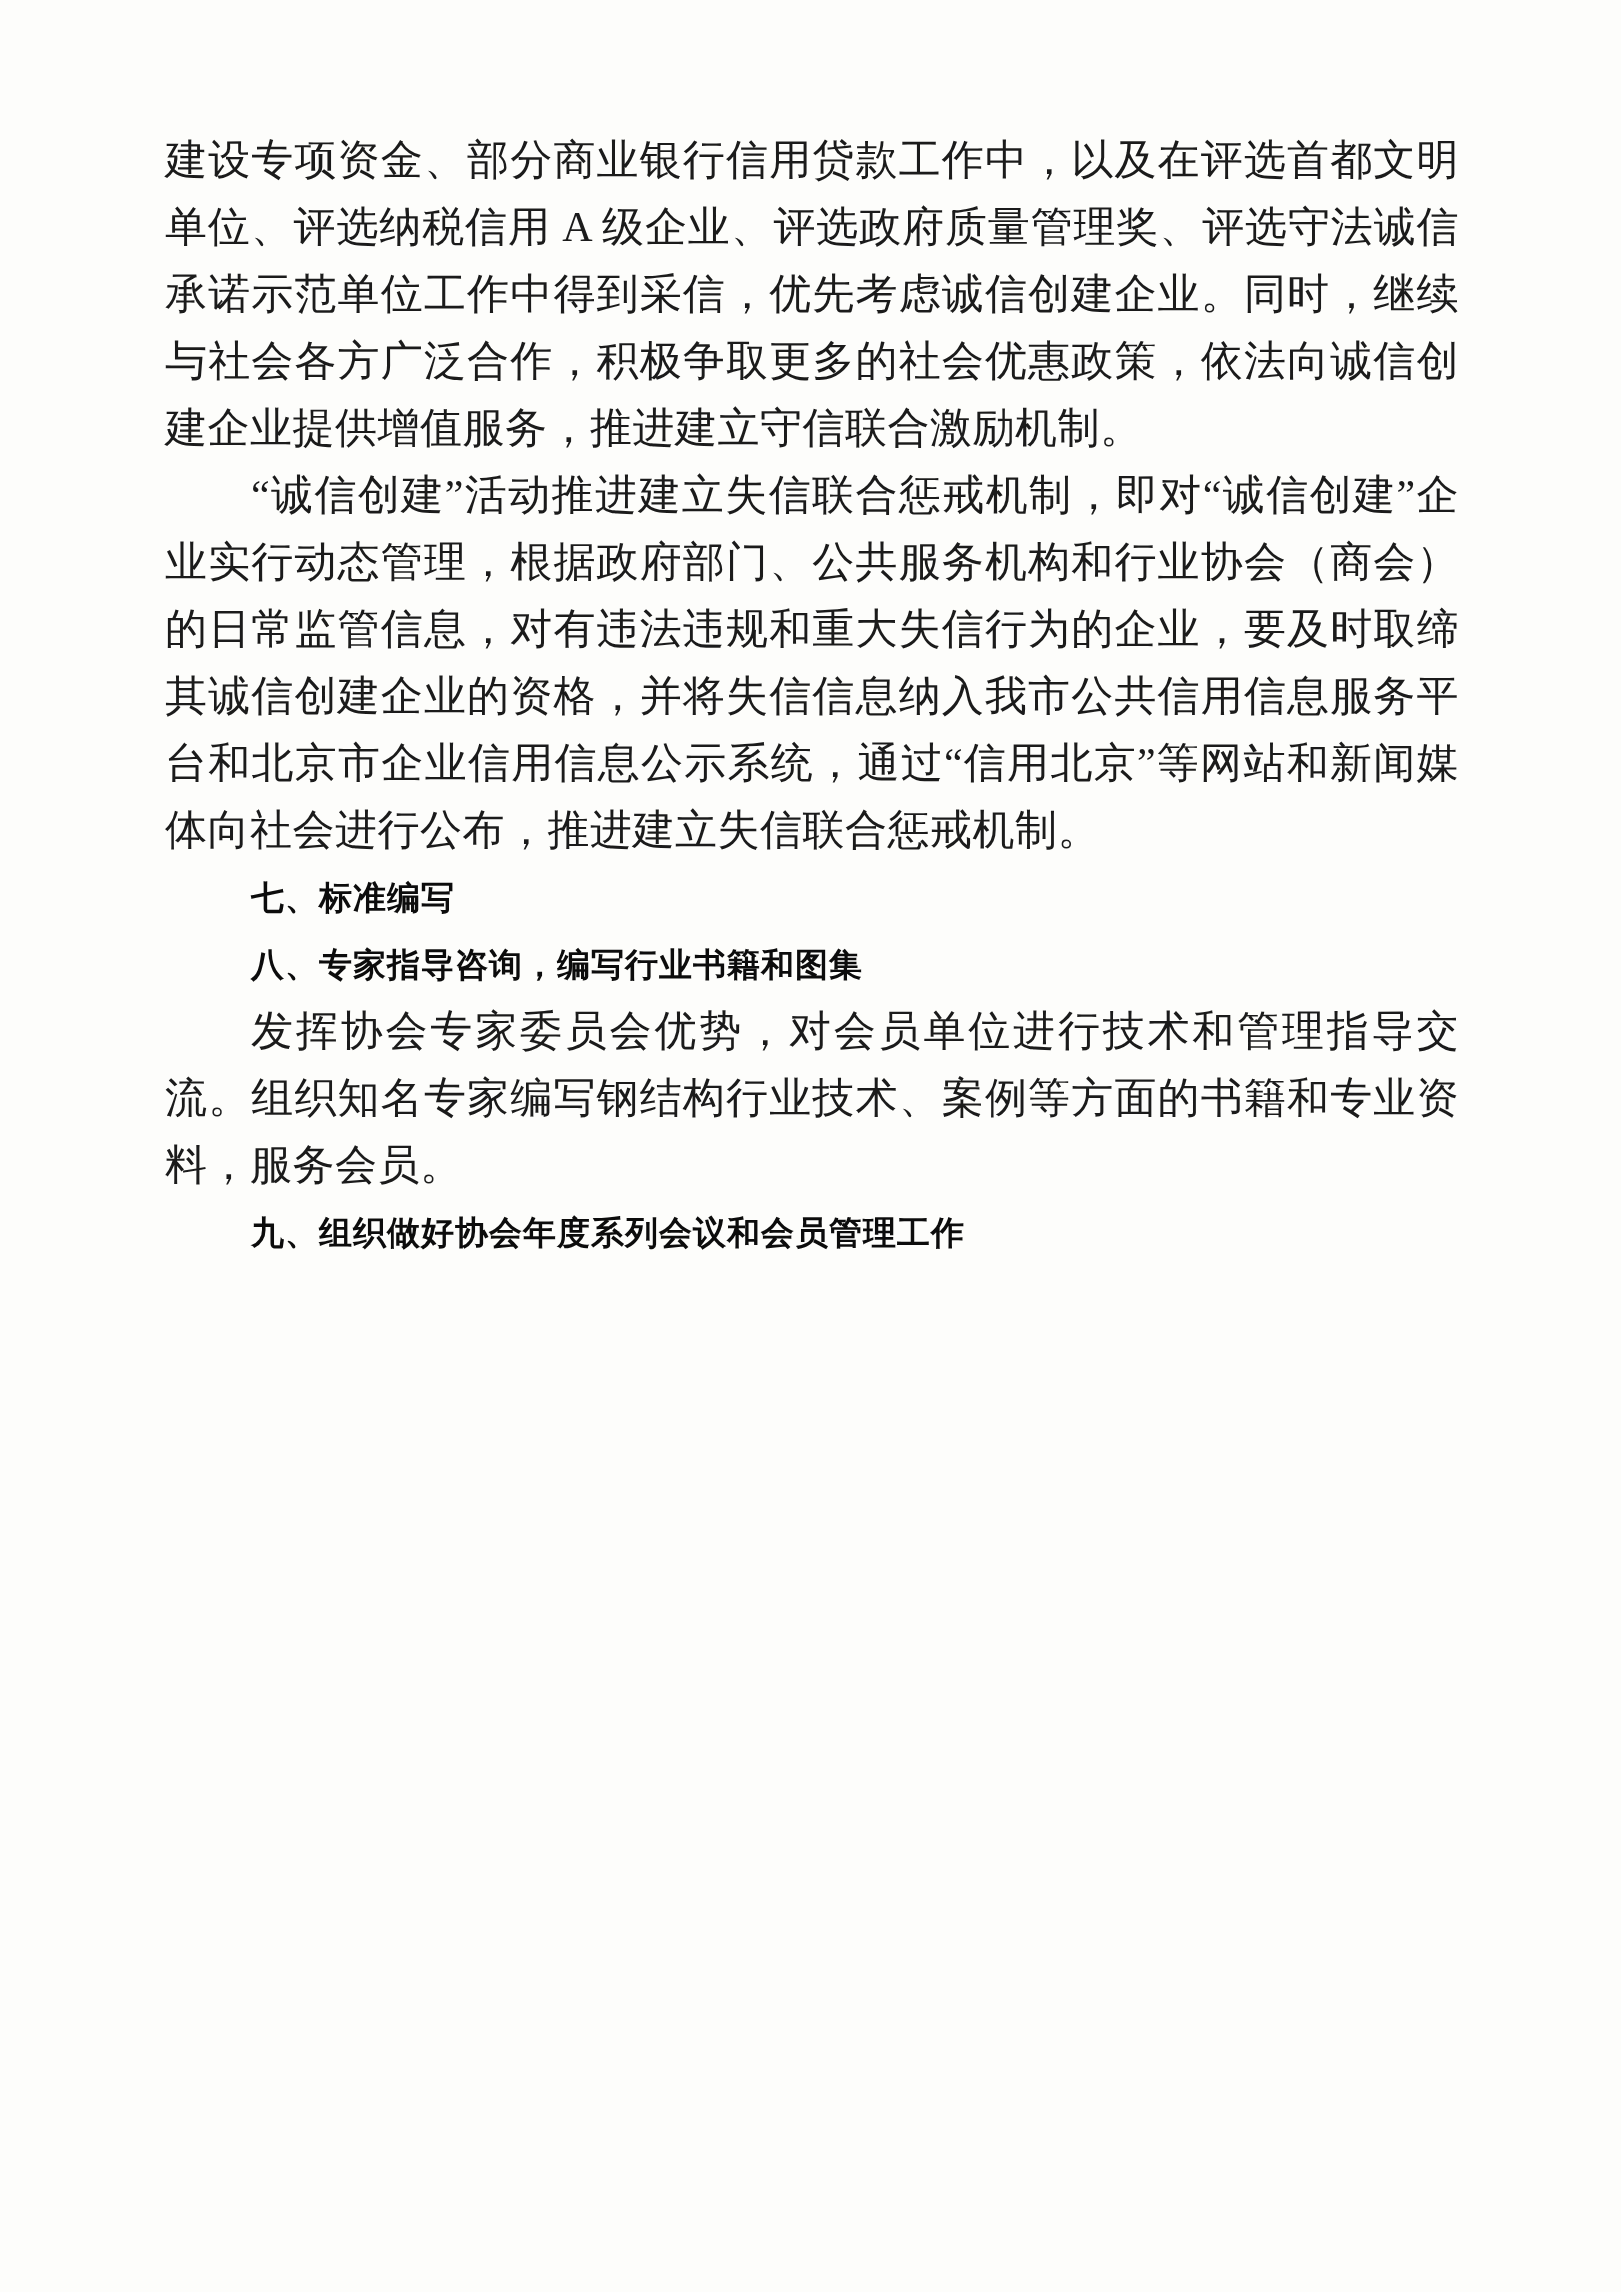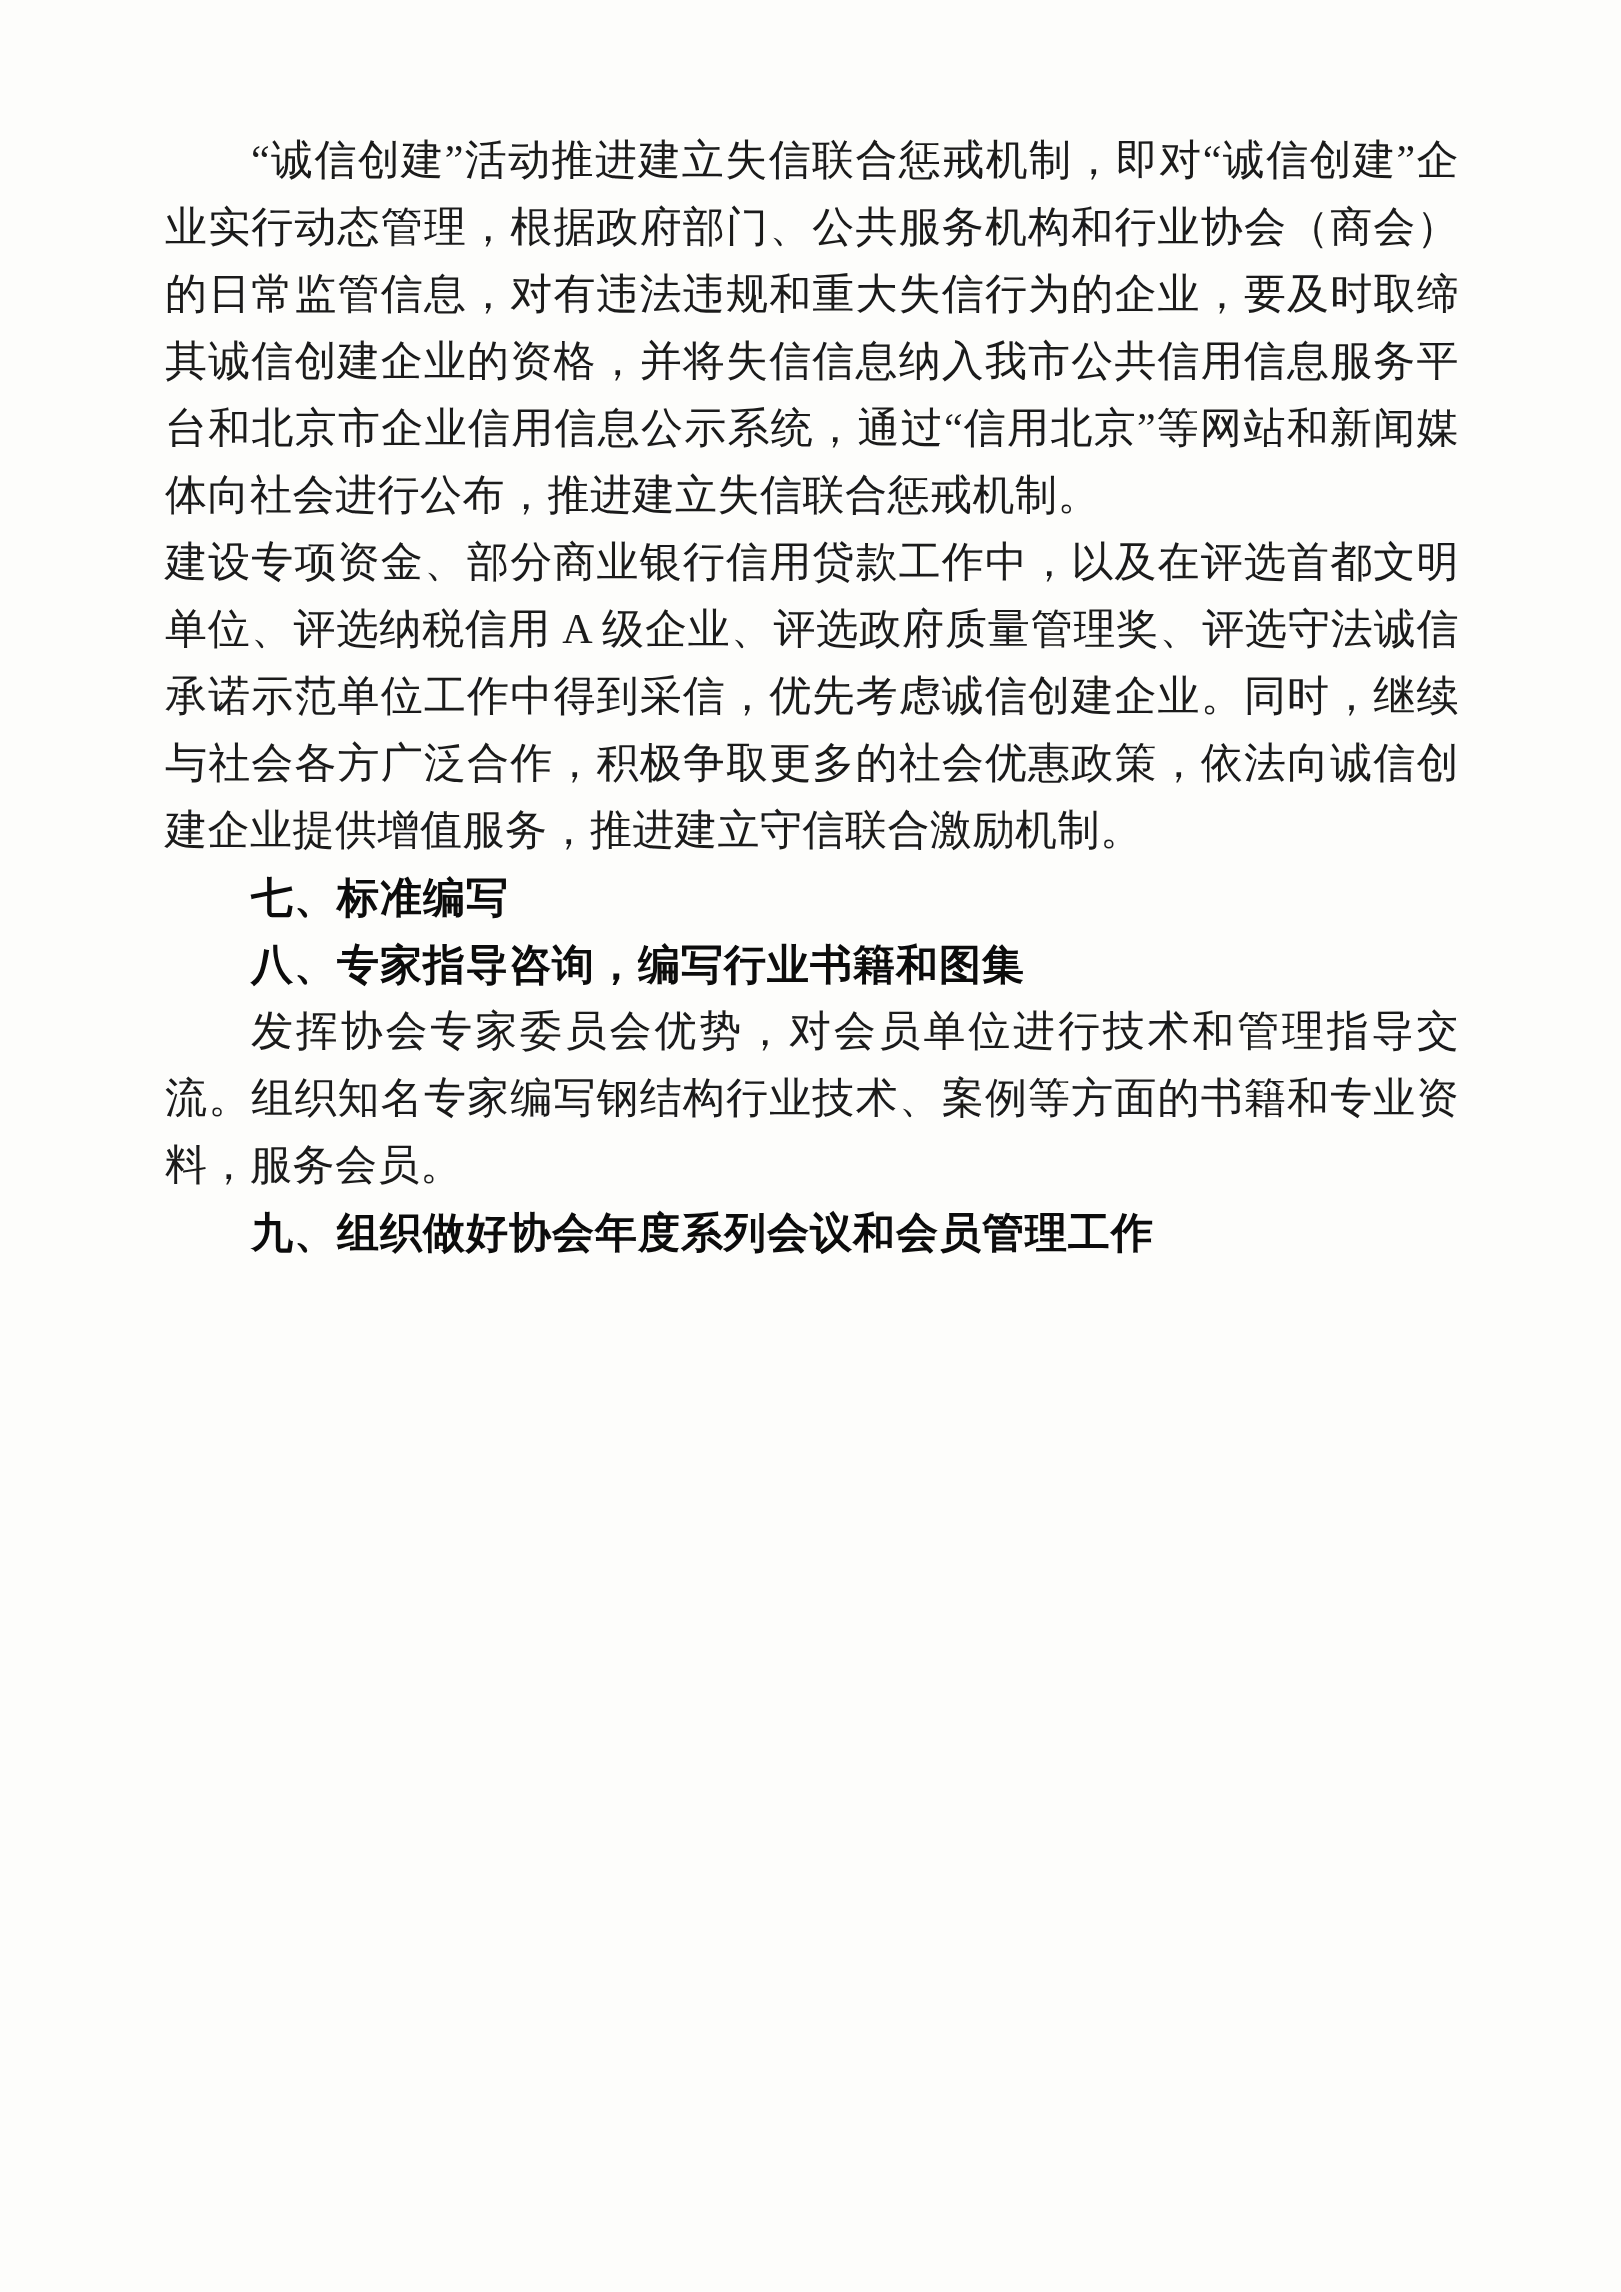--- a/index.html
+++ b/index.html
@@ -31,39 +31,39 @@
     text-align: justify;
     text-align-last: left;
     text-justify: inter-ideograph;
     margin: 0 0 0 0;
     letter-spacing: 0.5px;
   }
   .indent {
     text-indent: 86px;
   }
   .heading {
-    font-size: 42px;
+    font-size: 33px;
     line-height: 67px;
     color: #0c0c0c;
     font-weight: bold;
     text-indent: 86px;
     margin: 0;
     letter-spacing: 1px;
     font-family: "Liberation Sans", "DejaVu Sans", sans-serif;
   }
 </style>
 </head>
 <body>
 
 <div class="page">
   <div class="content">
 
+    <p class="para">建设专项资金、部分商业银行信用贷款工作中，以及在评选首都文明单位、评选纳税信用 A 级企业、评选政府质量管理奖、评选守法诚信承诺示范单位工作中得到采信，优先考虑诚信创建企业。同时，继续与社会各方广泛合作，积极争取更多的社会优惠政策，依法向诚信创建企业提供增值服务，推进建立守信联合激励机制。</p>
+
     <p class="para indent">“诚信创建”活动推进建立失信联合惩戒机制，即对“诚信创建”企业实行动态管理，根据政府部门、公共服务机构和行业协会（商会）的日常监管信息，对有违法违规和重大失信行为的企业，要及时取缔其诚信创建企业的资格，并将失信信息纳入我市公共信用信息服务平台和北京市企业信用信息公示系统，通过“信用北京”等网站和新闻媒体向社会进行公布，推进建立失信联合惩戒机制。</p>
-
-    <p class="para">建设专项资金、部分商业银行信用贷款工作中，以及在评选首都文明单位、评选纳税信用 A 级企业、评选政府质量管理奖、评选守法诚信承诺示范单位工作中得到采信，优先考虑诚信创建企业。同时，继续与社会各方广泛合作，积极争取更多的社会优惠政策，依法向诚信创建企业提供增值服务，推进建立守信联合激励机制。</p>
 
     <h2 class="heading">七、标准编写</h2>
 
 
     <h2 class="heading">八、专家指导咨询，编写行业书籍和图集</h2>
 
     <p class="para indent">发挥协会专家委员会优势，对会员单位进行技术和管理指导交流。组织知名专家编写钢结构行业技术、案例等方面的书籍和专业资料，服务会员。</p>
 
     <h2 class="heading">九、组织做好协会年度系列会议和会员管理工作</h2>
 

